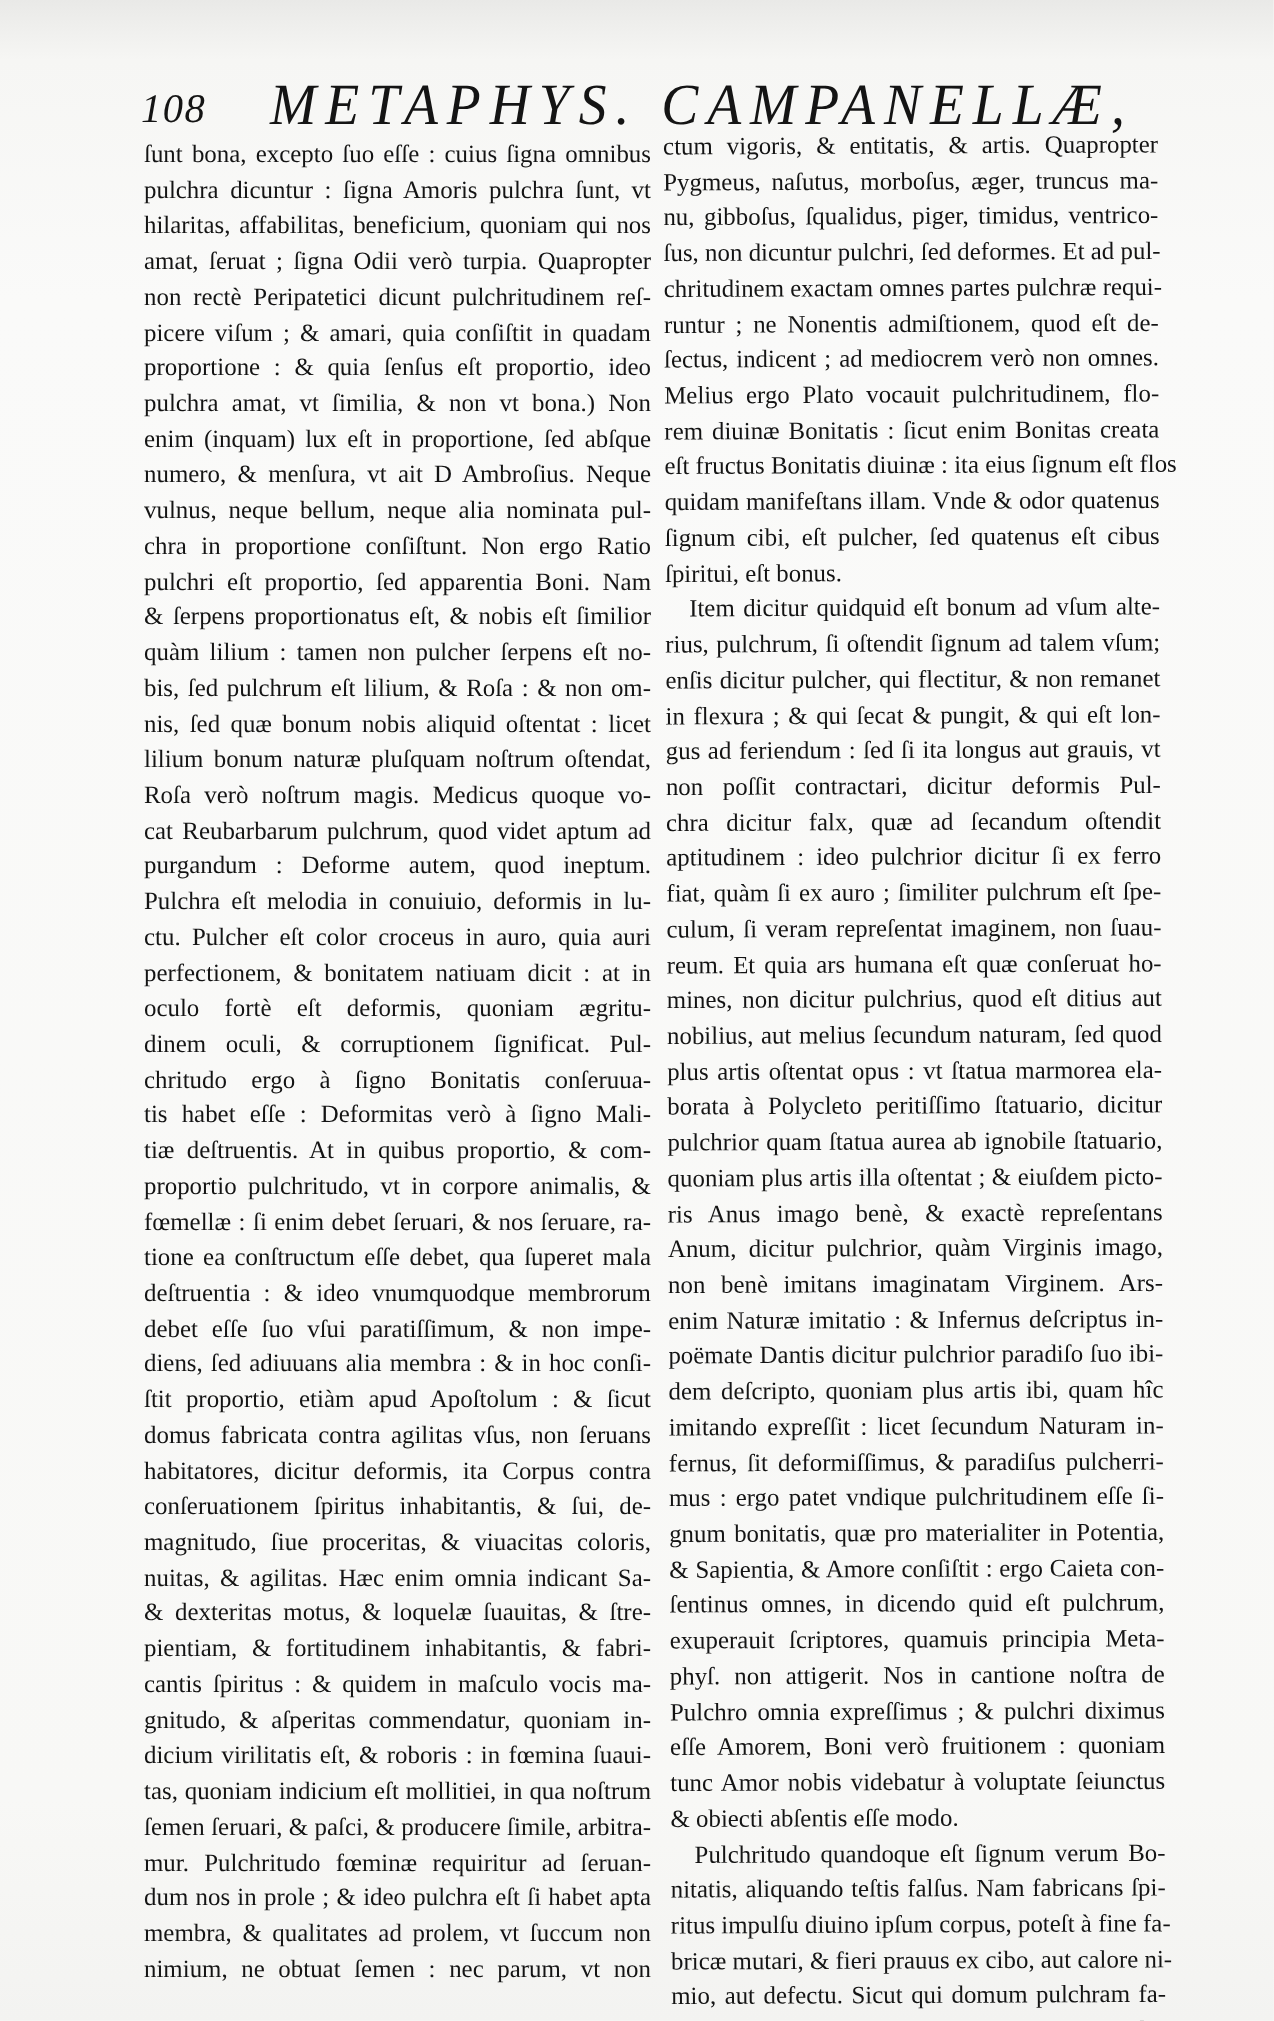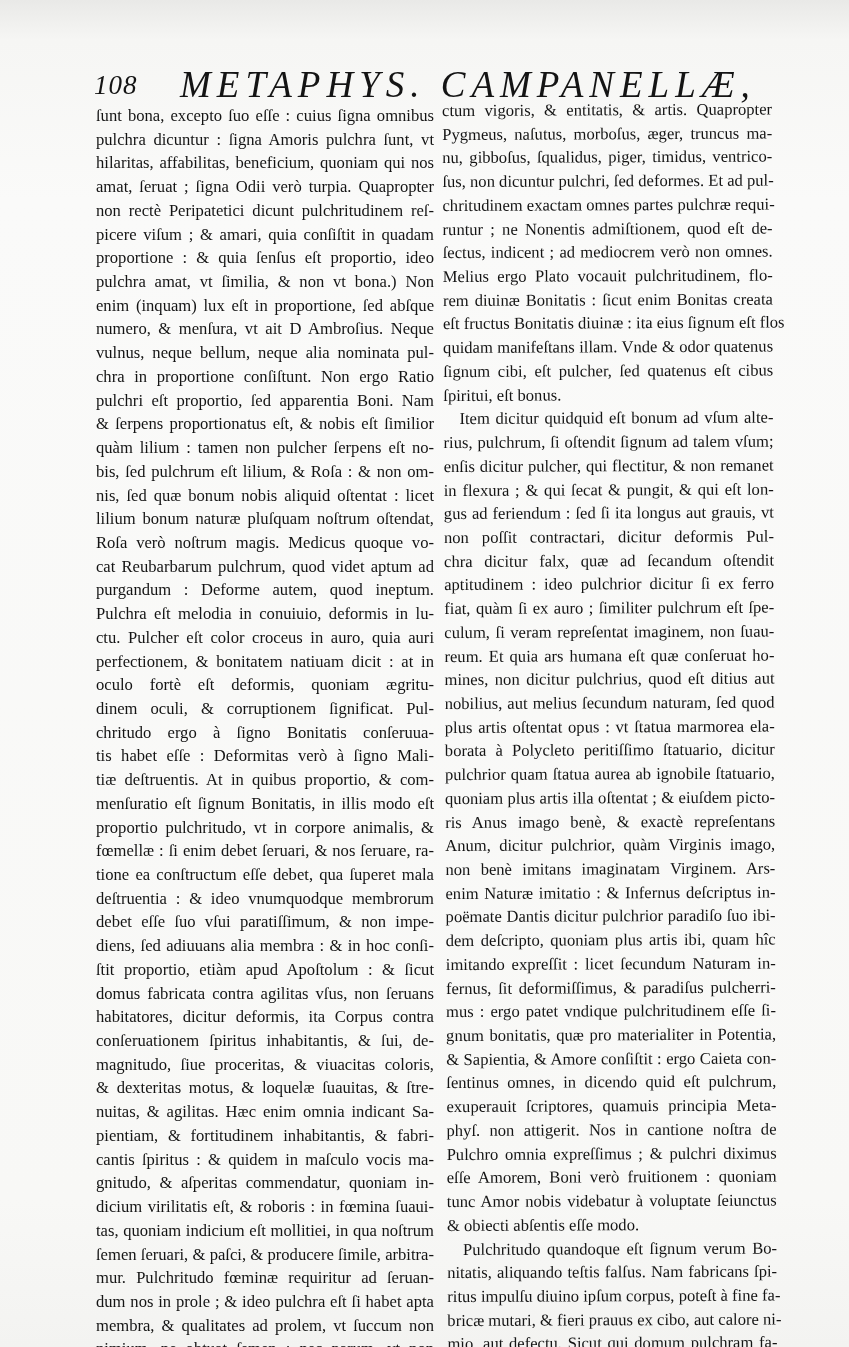--- a/index.html
+++ b/index.html
@@ -4,21 +4,21 @@
 <style>
   html, body { margin:0; padding:0; }
   body {
     width:849px; height:1347px; overflow:hidden;
     background:#f7f7f5;
     background-image: linear-gradient(180deg, #e9e9e7 0px, #f6f6f4 40px, #fafaf9 200px, #f8f8f6 1200px, #f3f3f1 1347px);
     font-family: "Liberation Serif", "DejaVu Serif", serif;
     color:#141414;
     position:relative;
   }
-  .page { position:absolute; left:0; top:17px; width:849px; height:1076px; }
+  .page { position:absolute; left:0; top:4px; width:849px; height:1076px; }
   .header {
     position:absolute; left:94px; top:44px; width:690px; height:44px;
   }
   .pagenum {
     position:absolute; left:0; top:9px;
     font-style:italic; font-size:27px; letter-spacing:1px;
   }
   .runhead {
     position:absolute; left:86px; top:0px;
     font-style:italic; font-size:37px; letter-spacing:6px;
@@ -69,34 +69,33 @@
       <span class="line">cat Reubarbarum pulchrum, quod videt aptum ad</span>
       <span class="line">purgandum : Deforme autem, quod ineptum.</span>
       <span class="line">Pulchra eſt melodia in conuiuio, deformis in lu-</span>
       <span class="line">ctu. Pulcher eſt color croceus in auro, quia auri</span>
       <span class="line">perfectionem, &amp; bonitatem natiuam dicit : at in</span>
       <span class="line">oculo fortè eſt deformis, quoniam ægritu-</span>
       <span class="line">dinem oculi, &amp; corruptionem ſignificat. Pul-</span>
       <span class="line">chritudo ergo à ſigno Bonitatis conſeruua-</span>
       <span class="line">tis habet eſſe : Deformitas verò à ſigno Mali-</span>
       <span class="line">tiæ deſtruentis. At in quibus proportio, &amp; com-</span>
-      <span class="line">menſuratio eſt ſignum Bonitatis, in illis modo eſt</span>
       <span class="line">proportio pulchritudo, vt in corpore animalis, &amp;</span>
       <span class="line">fœmellæ : ſi enim debet ſeruari, &amp; nos ſeruare, ra-</span>
       <span class="line">tione ea conſtructum eſſe debet, qua ſuperet mala</span>
       <span class="line">deſtruentia : &amp; ideo vnumquodque membrorum</span>
       <span class="line">debet eſſe ſuo vſui paratiſſimum, &amp; non impe-</span>
       <span class="line">diens, ſed adiuuans alia membra : &amp; in hoc conſi-</span>
       <span class="line">ſtit proportio, etiàm apud Apoſtolum : &amp; ſicut</span>
       <span class="line">domus fabricata contra agilitas vſus, non ſeruans</span>
       <span class="line">habitatores, dicitur deformis, ita Corpus contra</span>
       <span class="line">conſeruationem ſpiritus inhabitantis, &amp; ſui, de-</span>
       <span class="line">magnitudo, ſiue proceritas, &amp; viuacitas coloris,</span>
+      <span class="line">nuitas, &amp; agilitas. Hæc enim omnia indicant Sa-</span>
       <span class="line">&amp; dexteritas motus, &amp; loquelæ ſuauitas, &amp; ſtre-</span>
-      <span class="line">nuitas, &amp; agilitas. Hæc enim omnia indicant Sa-</span>
       <span class="line">pientiam, &amp; fortitudinem inhabitantis, &amp; fabri-</span>
       <span class="line">cantis ſpiritus : &amp; quidem in maſculo vocis ma-</span>
       <span class="line">gnitudo, &amp; aſperitas commendatur, quoniam in-</span>
       <span class="line">dicium virilitatis eſt, &amp; roboris : in fœmina ſuaui-</span>
       <span class="line">tas, quoniam indicium eſt mollitiei, in qua noſtrum</span>
       <span class="line">ſemen ſeruari, &amp; paſci, &amp; producere ſimile, arbitra-</span>
       <span class="line">mur. Pulchritudo fœminæ requiritur ad ſeruan-</span>
       <span class="line">dum nos in prole ; &amp; ideo pulchra eſt ſi habet apta</span>
       <span class="line">membra, &amp; qualitates ad prolem, vt ſuccum non</span>
       <span class="line">nimium, ne obtuat ſemen : nec parum, vt non</span>

